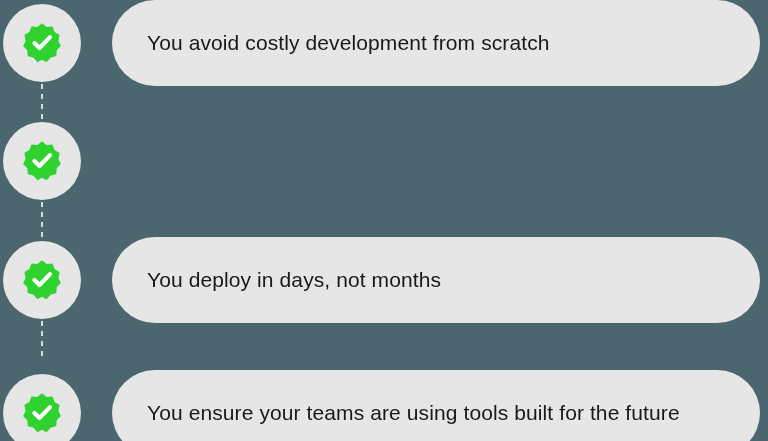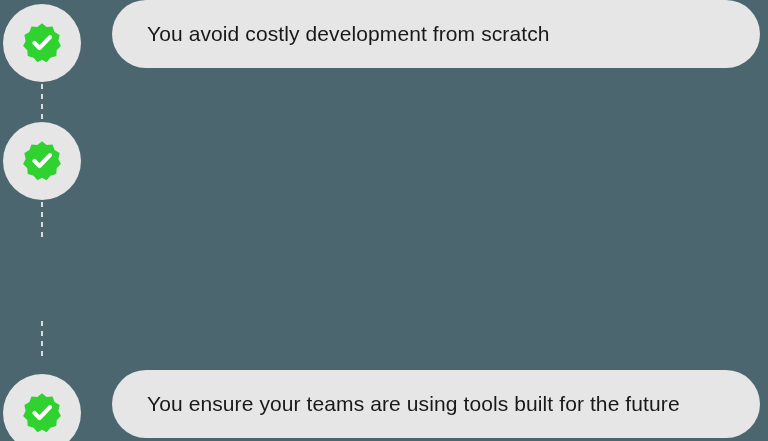--- a/index.html
+++ b/index.html
@@ -48,21 +48,21 @@
   .badge-mark {
     width: 42px;
     height: 42px;
     display: block;
   }
   .pill {
     position: absolute;
     left: 112px;
     top: 0px;
     width: 648px;
-    height: 68px;
+    height: 86px;
     background: #e6e6e6;
     border-radius: 43px;
     display: flex;
     align-items: center;
   }
   .pill-text {
     margin-left: 35px;
     margin-right: 30px;
     font-size: 21px;
     line-height: 26px;
@@ -96,20 +96,31 @@
 
   <div class="row" style="top:118px;">
     <div class="badge-circle">
       <svg class="badge-mark" viewBox="0 0 100 100" xmlns="http://www.w3.org/2000/svg">
         <path fill="#2fd22f" d="M50 3 L61 12 L75 11 L80 24 L92 31 L89 45 L95 57 L85 67 L84 81 L70 85 L61 96 L50 90 L39 96 L30 85 L16 81 L15 67 L5 57 L11 45 L8 31 L20 24 L25 11 L39 12 Z"></path>
         <path fill="none" stroke="#ffffff" stroke-width="10" stroke-linecap="round" stroke-linejoin="round" d="M32 50 L44 62 L69 36"></path>
       </svg>
     </div>
   </div>
 
+  <div class="row" style="top:237px;">
+    <div class="badge-circle">
+      <svg class="badge-mark" viewBox="0 0 100 100" xmlns="http://www.w3.org/2000/svg">
+        <path fill="#2fd22f" d="M50 3 L61 12 L75 11 L80 24 L92 31 L89 45 L95 57 L85 67 L84 81 L70 85 L61 96 L50 90 L39 96 L30 85 L16 81 L15 67 L5 57 L11 45 L8 31 L20 24 L25 11 L39 12 Z"></path>
+        <path fill="none" stroke="#ffffff" stroke-width="10" stroke-linecap="round" stroke-linejoin="round" d="M32 50 L44 62 L69 36"></path>
+      </svg>
+    </div>
+    <div class="pill">
+      <span class="pill-text">You deploy in days, not months</span>
+    </div>
+  </div>
 
   <div class="row" style="top:370px;">
     <div class="badge-circle">
       <svg class="badge-mark" viewBox="0 0 100 100" xmlns="http://www.w3.org/2000/svg">
         <path fill="#2fd22f" d="M50 3 L61 12 L75 11 L80 24 L92 31 L89 45 L95 57 L85 67 L84 81 L70 85 L61 96 L50 90 L39 96 L30 85 L16 81 L15 67 L5 57 L11 45 L8 31 L20 24 L25 11 L39 12 Z"></path>
         <path fill="none" stroke="#ffffff" stroke-width="10" stroke-linecap="round" stroke-linejoin="round" d="M32 50 L44 62 L69 36"></path>
       </svg>
     </div>
     <div class="pill">
       <span class="pill-text">You ensure your teams are using tools built for the future</span>

